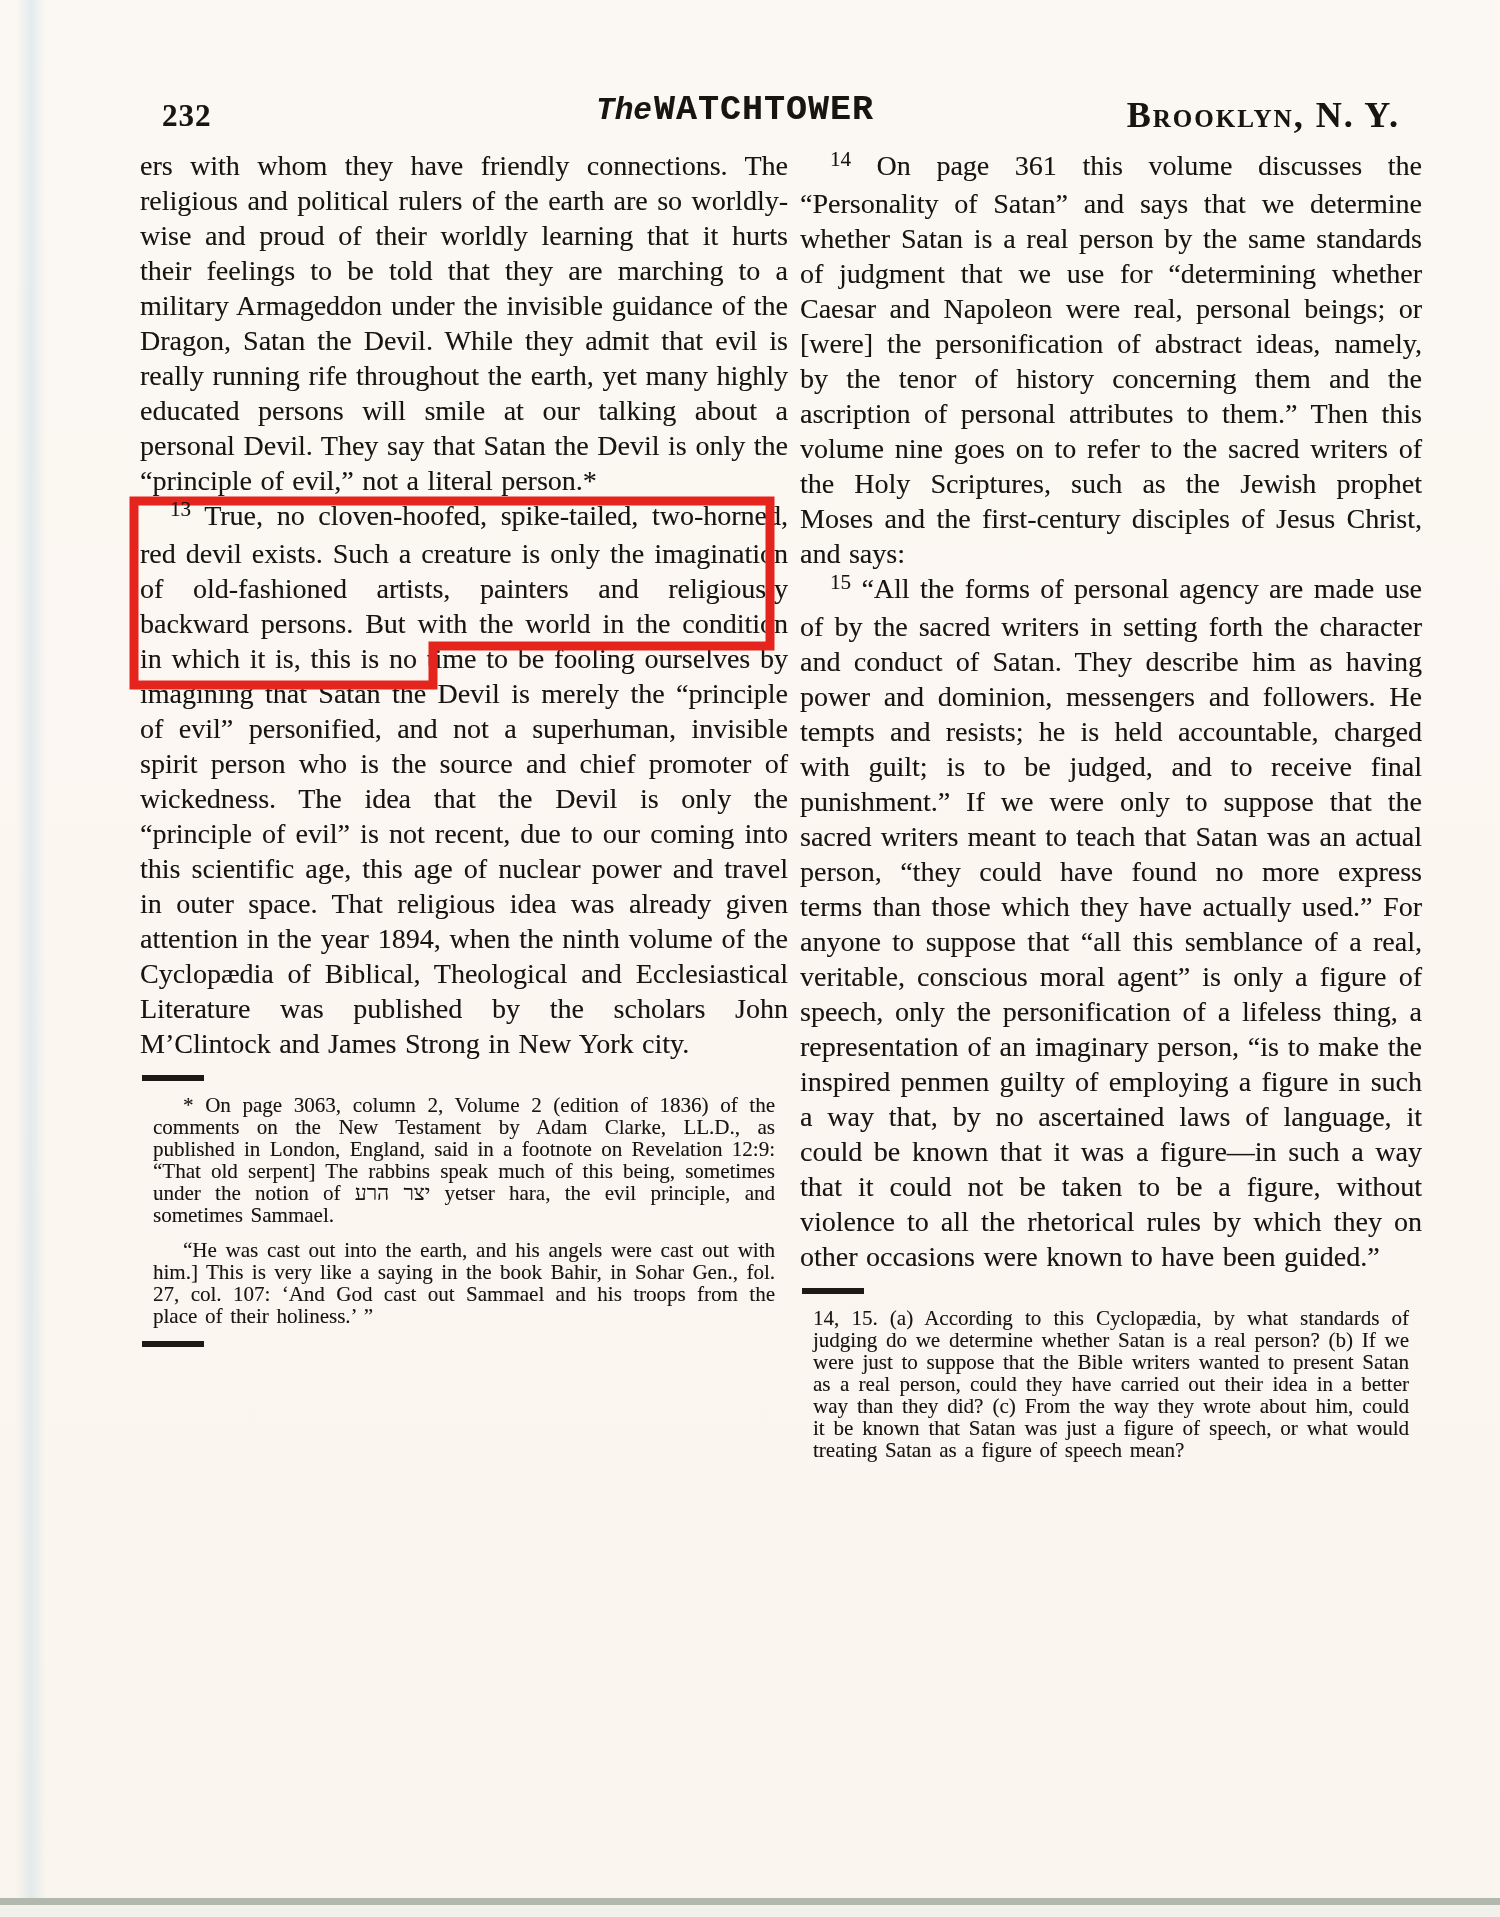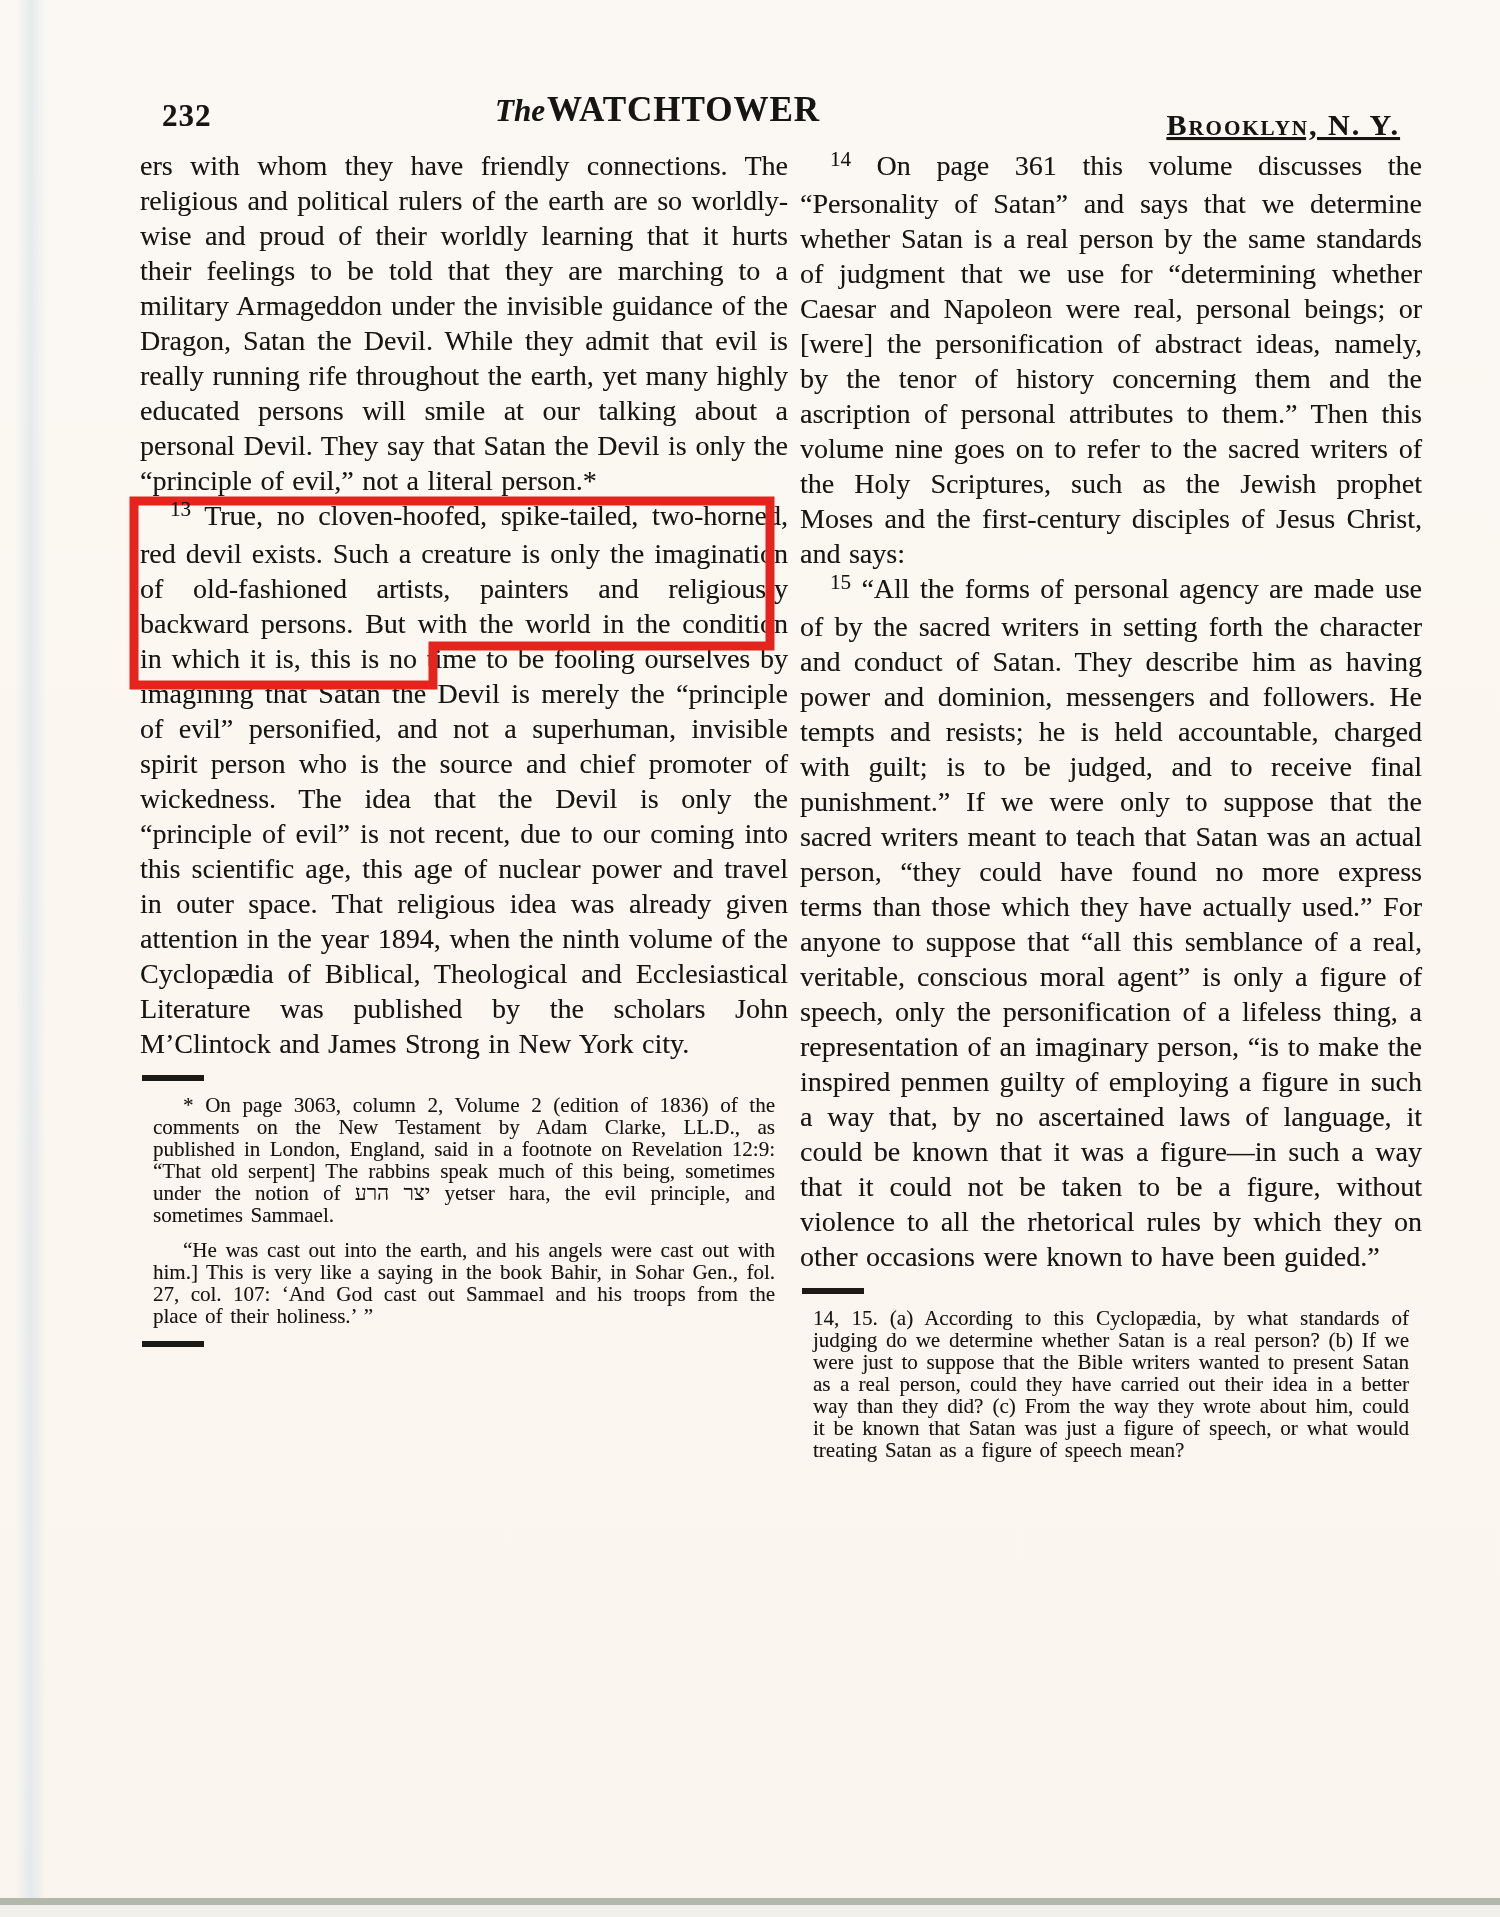--- a/index.html
+++ b/index.html
@@ -9,25 +9,25 @@
     font-family:"Liberation Serif","DejaVu Serif",serif;color:#171512;
     text-shadow:0.25px 0.25px 0 rgba(25,22,18,0.35);
   }
   .left-band{position:absolute;left:16px;top:0;width:30px;height:1917px;
     background:linear-gradient(90deg,rgba(188,210,224,0) 0%,rgba(190,214,228,0.38) 50%,rgba(188,210,224,0) 100%);}
   .bottom-line{position:absolute;left:0;top:1898px;width:1500px;height:7px;background:#b3b8ac;}
   .bottom-tail{position:absolute;left:0;top:1905px;width:1500px;height:12px;background:#f2f0ea;}
 
   .header{position:absolute;left:140px;top:88px;width:1262px;height:56px;}
   .page-num{position:absolute;left:22px;top:10px;font-size:31px;font-weight:bold;letter-spacing:1px;}
-  .masthead{position:absolute;left:355px;top:2px;width:480px;white-space:nowrap;}
+  .masthead{position:absolute;left:355px;top:2px;width:480px;text-align:center;white-space:nowrap;font-family:Liberation Mono, monospace;}
   .masthead .the{font-style:italic;font-weight:bold;font-size:31px;margin-right:2px;}
   .masthead .tower{font-size:35px;font-weight:bold;letter-spacing:1px;}
-  .city{position:absolute;right:2px;top:20px;font-size:30px;font-weight:bold;
-    font-variant:small-caps;letter-spacing:2px;text-decoration:underline;}
+  .city{position:absolute;right:2px;top:6px;font-size:36px;font-weight:bold;
+    font-variant:small-caps;letter-spacing:2px;}
 
   .col{position:absolute;top:148px;}
   .col-left{left:140px;width:648px;}
   .col-right{left:800px;width:622px;}
 
   .body-para{font-size:28px;line-height:35px;text-align:justify;margin:0;word-spacing:1.5px;}
   .small-para{font-size:21px;line-height:22px;text-align:justify;margin:13px;word-spacing:2.5px;}
   .indent{text-indent:30px;}
   .it{}
   .supnum{font-size:21px;position:relative;top:-9px;}

